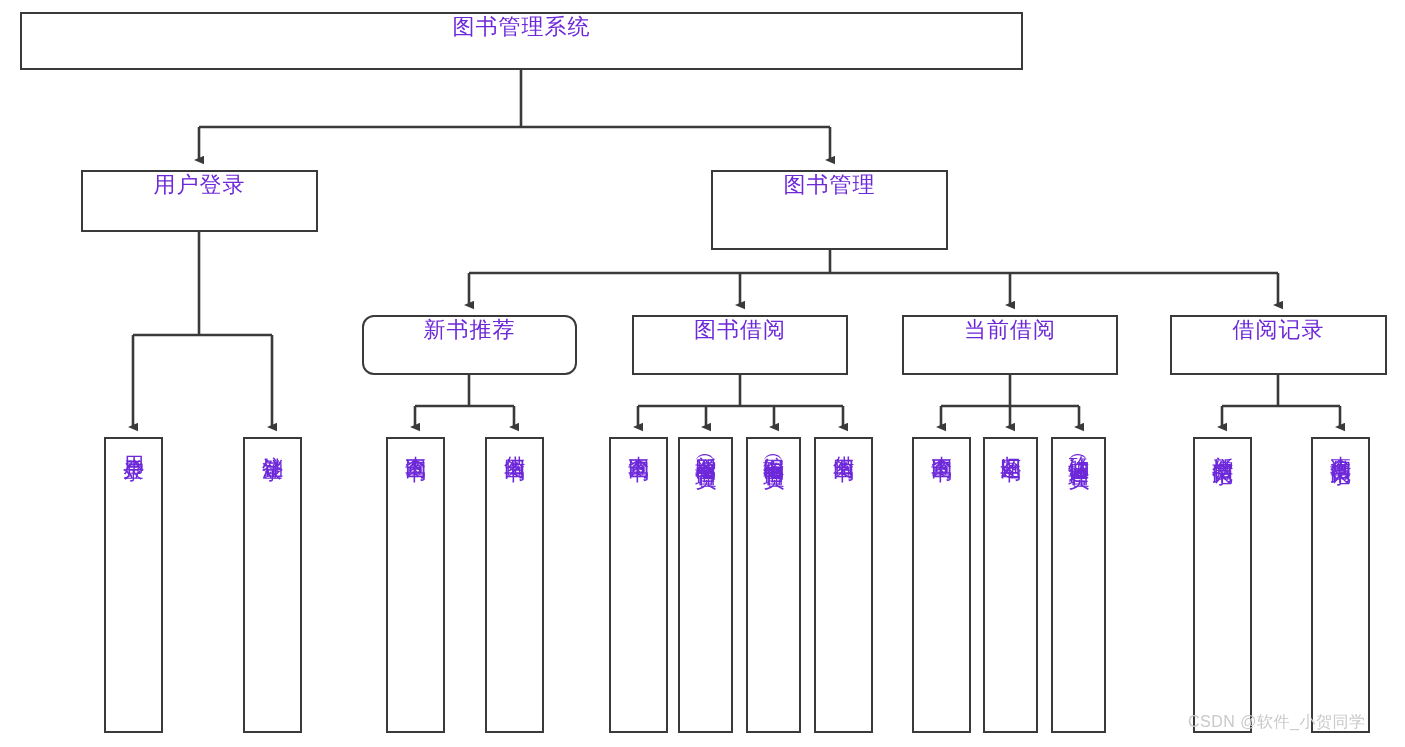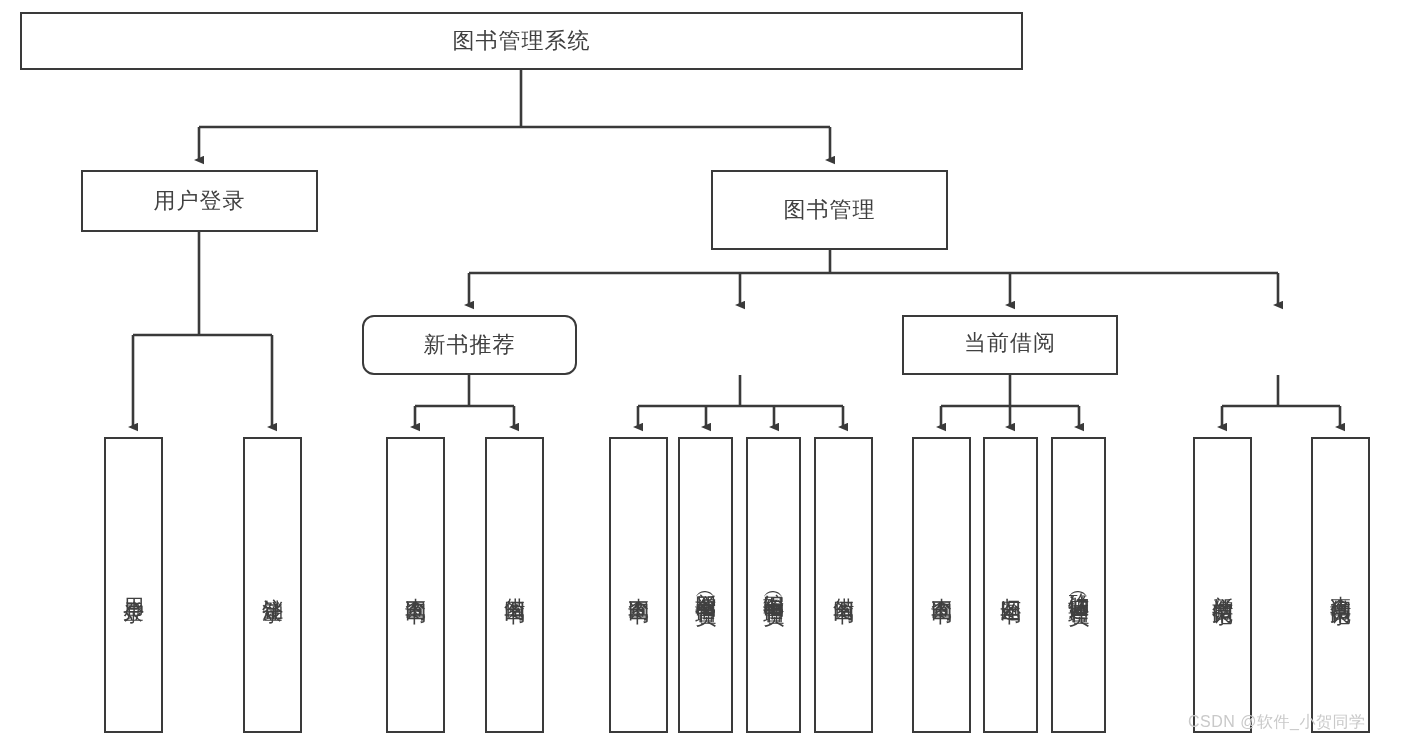--- a/index.html
+++ b/index.html
@@ -12,23 +12,23 @@
   #diagram{position:relative;width:1405px;height:747px;}
 
   svg.connectors{position:absolute;left:0;top:0;width:1405px;height:747px;}
 
   .node{
     position:absolute;
     box-sizing:border-box;
     background:#ffffff;
     border:2.5px solid #3a3a3a;
     display:flex;
-    align-items:center;
+    align-items:flex-start;
     justify-content:center;
-    color:#404040;
+    color:#6d28d9;
   }
   .node.horiz{
     font-size:22px;
     letter-spacing:1px;
     line-height:1.2;
   }
   .node.vert{
     font-size:21px;
     line-height:1.35;
     letter-spacing:2px;
@@ -112,22 +112,28 @@
   <div class="node horiz" style="left:81px;top:170px;width:237px;height:62px;">
     <span class="htext">用户登录</span>
   </div>
   <div class="node horiz" style="left:711px;top:170px;width:237px;height:80px;">
     <span class="htext">图书管理</span>
   </div>
 
   <div class="node horiz" style="left:362px;top:315px;width:215px;height:60px;border-radius:12px;">
     <span class="htext">新书推荐</span>
   </div>
-  <div class="node horiz" style="left:902px;top:315px;width:216px;height:60px;font-family:Liberation Mono, monospace;">
+  <div class="node horiz" style="left:632px;top:315px;width:216px;height:60px;">
+    <span class="htext">图书借阅</span>
+  </div>
+  <div class="node horiz" style="left:902px;top:315px;width:216px;height:60px;">
     <span class="htext">当前借阅</span>
+  </div>
+  <div class="node horiz" style="left:1170px;top:315px;width:217px;height:60px;">
+    <span class="htext">借阅记录</span>
   </div>
 
   <div class="node vert" style="left:104px;top:437px;width:59px;height:296px;">
     <span class="vtext">用户登录</span>
   </div>
   <div class="node vert" style="left:243px;top:437px;width:59px;height:296px;">
     <span class="vtext">注销登录</span>
   </div>
 
   <div class="node vert" style="left:386px;top:437px;width:59px;height:296px;">

